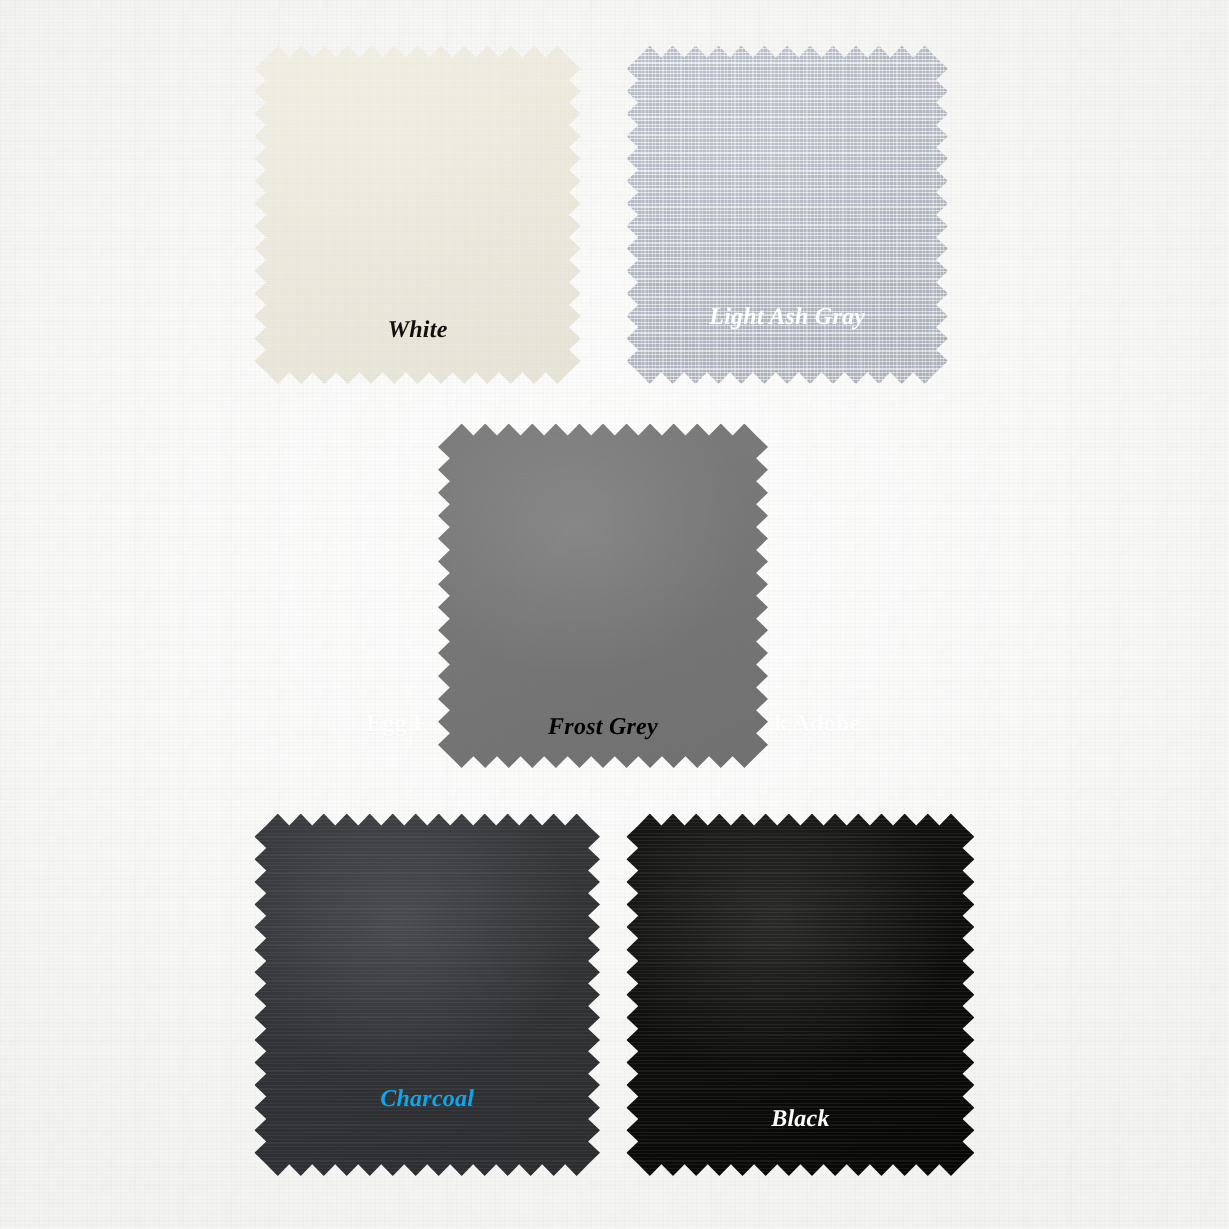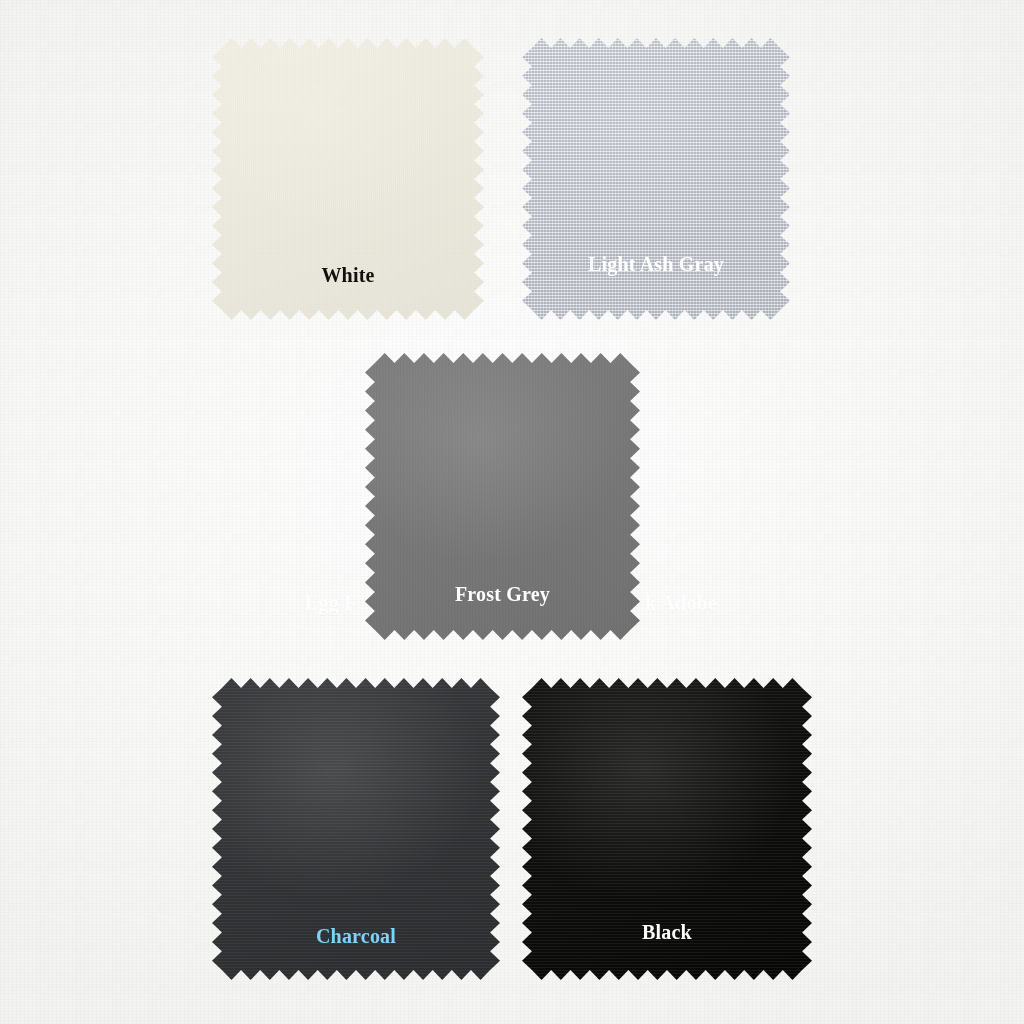--- a/index.html
+++ b/index.html
@@ -63,20 +63,21 @@
   
   .swatch {
     position: absolute;
     z-index: 5;
     display: flex;
     align-items: flex-end;
     justify-content: center;
     filter: drop-shadow(0 1px 1.5px rgba(0,0,0,0.10));
     -webkit-clip-path: var(--pink);
     clip-path: var(--pink);
+    font-style: italic;
   }
 
   .swatch-body {
     position: absolute;
     inset: 0;
   }
 
   .swatch-label {
     position: relative;
     z-index: 3;
@@ -150,25 +151,25 @@
       <div class="swatch-label" style="color: rgb(18, 16, 12); margin-bottom: 35px;">White</div>
     </div>
     <div class="swatch" style="left: 522px; top: 38px; width: 268px; height: 282px; background-color: rgb(204, 208, 216); --pink: polygon(3.687% 3.504%,7.249% 0%,10.812% 3.504%,14.374% 0%,17.937% 3.504%,21.499% 0%,25.062% 3.504%,28.625% 0%,32.187% 3.504%,35.750% 0%,39.312% 3.504%,42.875% 0%,46.437% 3.504%,50.000% 0%,53.563% 3.504%,57.125% 0%,60.688% 3.504%,64.250% 0%,67.813% 3.504%,71.375% 0%,74.938% 3.504%,78.501% 0%,82.063% 3.504%,85.626% 0%,89.188% 3.504%,92.751% 0%,96.313% 3.504%,100% 6.825%,96.313% 10.146%,100% 13.467%,96.313% 16.788%,100% 20.109%,96.313% 23.431%,100% 26.752%,96.313% 30.073%,100% 33.394%,96.313% 36.715%,100% 40.036%,96.313% 43.358%,100% 46.679%,96.313% 50.000%,100% 53.321%,96.313% 56.642%,100% 59.964%,96.313% 63.285%,100% 66.606%,96.313% 69.927%,100% 73.248%,96.313% 76.569%,100% 79.891%,96.313% 83.212%,100% 86.533%,96.313% 89.854%,100% 93.175%,96.313% 96.496%,92.751% 100%,89.188% 96.496%,85.626% 100%,82.063% 96.496%,78.501% 100%,74.938% 96.496%,71.375% 100%,67.813% 96.496%,64.250% 100%,60.688% 96.496%,57.125% 100%,53.563% 96.496%,50.000% 100%,46.437% 96.496%,42.875% 100%,39.312% 96.496%,35.750% 100%,32.187% 96.496%,28.625% 100%,25.062% 96.496%,21.499% 100%,17.937% 96.496%,14.374% 100%,10.812% 96.496%,7.249% 100%,3.687% 96.496%,0% 93.175%,3.687% 89.854%,0% 86.533%,3.687% 83.212%,0% 79.891%,3.687% 76.569%,0% 73.248%,3.687% 69.927%,0% 66.606%,3.687% 63.285%,0% 59.964%,3.687% 56.642%,0% 53.321%,3.687% 50.000%,0% 46.679%,3.687% 43.358%,0% 40.036%,3.687% 36.715%,0% 33.394%,3.687% 30.073%,0% 26.752%,3.687% 23.431%,0% 20.109%,3.687% 16.788%,0% 13.467%,3.687% 10.146%,0% 6.825%,3.687% 3.504%);">
       <div class="swatch-body tex-linen"></div>
       <div class="sheen"></div>
       <div class="swatch-label" style="color: rgb(255, 255, 255); margin-bottom: 46px;">Light Ash Gray</div>
     </div>
     <div class="swatch" style="left: 365px; top: 353px; width: 275px; height: 287px; background-color: rgb(117, 117, 117); --pink: polygon(3.593% 3.443%,7.163% 0%,10.732% 3.443%,14.302% 0%,17.872% 3.443%,21.442% 0%,25.011% 3.443%,28.581% 0%,32.151% 3.443%,35.721% 0%,39.291% 3.443%,42.860% 0%,46.430% 3.443%,50.000% 0%,53.570% 3.443%,57.140% 0%,60.709% 3.443%,64.279% 0%,67.849% 3.443%,71.419% 0%,74.989% 3.443%,78.558% 0%,82.128% 3.443%,85.698% 0%,89.268% 3.443%,92.837% 0%,96.407% 3.443%,100% 6.768%,96.407% 10.094%,100% 13.419%,96.407% 16.745%,100% 20.070%,96.407% 23.396%,100% 26.721%,96.407% 30.047%,100% 33.372%,96.407% 36.698%,100% 40.023%,96.407% 43.349%,100% 46.674%,96.407% 50.000%,100% 53.326%,96.407% 56.651%,100% 59.977%,96.407% 63.302%,100% 66.628%,96.407% 69.953%,100% 73.279%,96.407% 76.604%,100% 79.930%,96.407% 83.255%,100% 86.581%,96.407% 89.906%,100% 93.232%,96.407% 96.557%,92.837% 100%,89.268% 96.557%,85.698% 100%,82.128% 96.557%,78.558% 100%,74.989% 96.557%,71.419% 100%,67.849% 96.557%,64.279% 100%,60.709% 96.557%,57.140% 100%,53.570% 96.557%,50.000% 100%,46.430% 96.557%,42.860% 100%,39.291% 96.557%,35.721% 100%,32.151% 96.557%,28.581% 100%,25.011% 96.557%,21.442% 100%,17.872% 96.557%,14.302% 100%,10.732% 96.557%,7.163% 100%,3.593% 96.557%,0% 93.232%,3.593% 89.906%,0% 86.581%,3.593% 83.255%,0% 79.930%,3.593% 76.604%,0% 73.279%,3.593% 69.953%,0% 66.628%,3.593% 63.302%,0% 59.977%,3.593% 56.651%,0% 53.326%,3.593% 50.000%,0% 46.674%,3.593% 43.349%,0% 40.023%,3.593% 36.698%,0% 33.372%,3.593% 30.047%,0% 26.721%,3.593% 23.396%,0% 20.070%,3.593% 16.745%,0% 13.419%,3.593% 10.094%,0% 6.768%,3.593% 3.443%);">
       <div class="swatch-body tex-felt"></div>
       <div class="sheen"></div>
-      <div class="swatch-label" style="color: #ffffff; margin-bottom: 36px;">Frost Grey</div>
+      <div class="swatch-label" style="color: #000000; margin-bottom: 24px;">Frost Grey</div>
     </div>
     <div class="swatch" style="left: 212px; top: 678px; width: 288px; height: 302px; background-color: rgb(46, 48, 51); --pink: polygon(3.431% 3.272%,6.757% 0%,10.083% 3.272%,13.410% 0%,16.736% 3.272%,20.063% 0%,23.389% 3.272%,26.715% 0%,30.042% 3.272%,33.368% 0%,36.694% 3.272%,40.021% 0%,43.347% 3.272%,46.674% 0%,50.000% 3.272%,53.326% 0%,56.653% 3.272%,59.979% 0%,63.306% 3.272%,66.632% 0%,69.958% 3.272%,73.285% 0%,76.611% 3.272%,79.938% 0%,83.264% 3.272%,86.590% 0%,89.917% 3.272%,93.243% 0%,96.569% 3.272%,100% 6.387%,96.569% 9.502%,100% 12.617%,96.569% 15.732%,100% 18.848%,96.569% 21.963%,100% 25.078%,96.569% 28.193%,100% 31.309%,96.569% 34.424%,100% 37.539%,96.569% 40.654%,100% 43.770%,96.569% 46.885%,100% 50.000%,96.569% 53.115%,100% 56.230%,96.569% 59.346%,100% 62.461%,96.569% 65.576%,100% 68.691%,96.569% 71.807%,100% 74.922%,96.569% 78.037%,100% 81.152%,96.569% 84.268%,100% 87.383%,96.569% 90.498%,100% 93.613%,96.569% 96.728%,93.243% 100%,89.917% 96.728%,86.590% 100%,83.264% 96.728%,79.938% 100%,76.611% 96.728%,73.285% 100%,69.958% 96.728%,66.632% 100%,63.306% 96.728%,59.979% 100%,56.653% 96.728%,53.326% 100%,50.000% 96.728%,46.674% 100%,43.347% 96.728%,40.021% 100%,36.694% 96.728%,33.368% 100%,30.042% 96.728%,26.715% 100%,23.389% 96.728%,20.063% 100%,16.736% 96.728%,13.410% 100%,10.083% 96.728%,6.757% 100%,3.431% 96.728%,0% 93.613%,3.431% 90.498%,0% 87.383%,3.431% 84.268%,0% 81.152%,3.431% 78.037%,0% 74.922%,3.431% 71.807%,0% 68.691%,3.431% 65.576%,0% 62.461%,3.431% 59.346%,0% 56.230%,3.431% 53.115%,0% 50.000%,3.431% 46.885%,0% 43.770%,3.431% 40.654%,0% 37.539%,3.431% 34.424%,0% 31.309%,3.431% 28.193%,0% 25.078%,3.431% 21.963%,0% 18.848%,3.431% 15.732%,0% 12.617%,3.431% 9.502%,0% 6.387%,3.431% 3.272%);">
       <div class="swatch-body tex-twill"></div>
       <div class="sheen"></div>
-      <div class="swatch-label" style="color: #7dd3fc; margin-bottom: 34px;">Charcoal</div>
+      <div class="swatch-label" style="color: #0ea5e9; margin-bottom: 54px;">Charcoal</div>
     </div>
     <div class="swatch" style="left: 522px; top: 678px; width: 290px; height: 302px; background-color: rgb(10, 10, 8); --pink: polygon(3.407% 3.272%,6.735% 0%,10.063% 3.272%,13.391% 0%,16.719% 3.272%,20.047% 0%,23.375% 3.272%,26.703% 0%,30.032% 3.272%,33.360% 0%,36.688% 3.272%,40.016% 0%,43.344% 3.272%,46.672% 0%,50.000% 3.272%,53.328% 0%,56.656% 3.272%,59.984% 0%,63.312% 3.272%,66.640% 0%,69.968% 3.272%,73.297% 0%,76.625% 3.272%,79.953% 0%,83.281% 3.272%,86.609% 0%,89.937% 3.272%,93.265% 0%,96.593% 3.272%,100% 6.387%,96.593% 9.502%,100% 12.617%,96.593% 15.732%,100% 18.848%,96.593% 21.963%,100% 25.078%,96.593% 28.193%,100% 31.309%,96.593% 34.424%,100% 37.539%,96.593% 40.654%,100% 43.770%,96.593% 46.885%,100% 50.000%,96.593% 53.115%,100% 56.230%,96.593% 59.346%,100% 62.461%,96.593% 65.576%,100% 68.691%,96.593% 71.807%,100% 74.922%,96.593% 78.037%,100% 81.152%,96.593% 84.268%,100% 87.383%,96.593% 90.498%,100% 93.613%,96.593% 96.728%,93.265% 100%,89.937% 96.728%,86.609% 100%,83.281% 96.728%,79.953% 100%,76.625% 96.728%,73.297% 100%,69.968% 96.728%,66.640% 100%,63.312% 96.728%,59.984% 100%,56.656% 96.728%,53.328% 100%,50.000% 96.728%,46.672% 100%,43.344% 96.728%,40.016% 100%,36.688% 96.728%,33.360% 100%,30.032% 96.728%,26.703% 100%,23.375% 96.728%,20.047% 100%,16.719% 96.728%,13.391% 100%,10.063% 96.728%,6.735% 100%,3.407% 96.728%,0% 93.613%,3.407% 90.498%,0% 87.383%,3.407% 84.268%,0% 81.152%,3.407% 78.037%,0% 74.922%,3.407% 71.807%,0% 68.691%,3.407% 65.576%,0% 62.461%,3.407% 59.346%,0% 56.230%,3.407% 53.115%,0% 50.000%,3.407% 46.885%,0% 43.770%,3.407% 40.654%,0% 37.539%,3.407% 34.424%,0% 31.309%,3.407% 28.193%,0% 25.078%,3.407% 21.963%,0% 18.848%,3.407% 15.732%,0% 12.617%,3.407% 9.502%,0% 6.387%,3.407% 3.272%);">
       <div class="swatch-body tex-rib"></div>
       <div class="sheen"></div>
       <div class="swatch-label" style="color: rgb(255, 255, 255); margin-bottom: 38px;">Black</div>
     </div>
   </div>
 
 </body></html>

